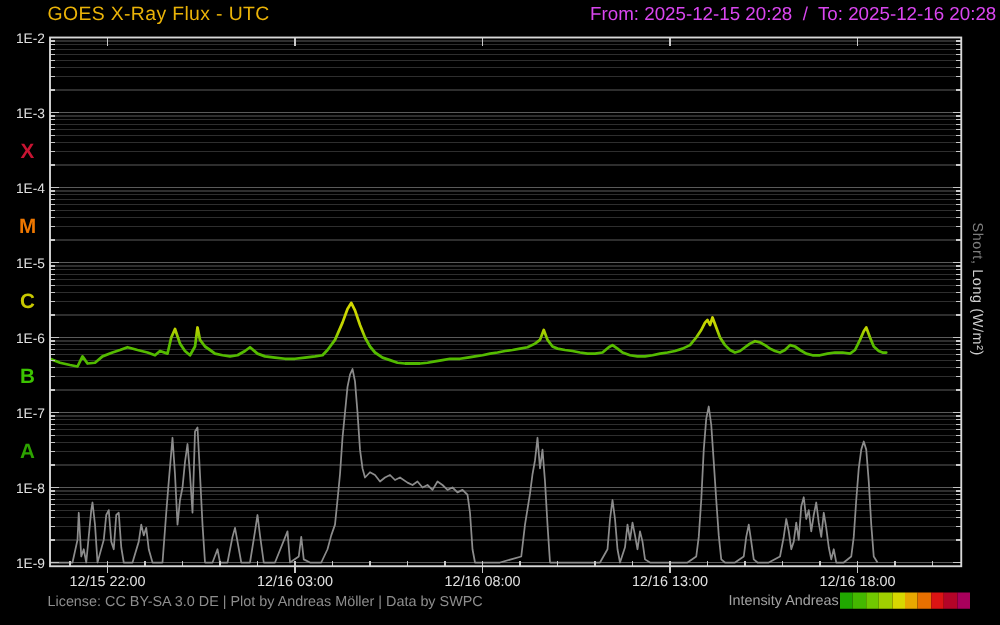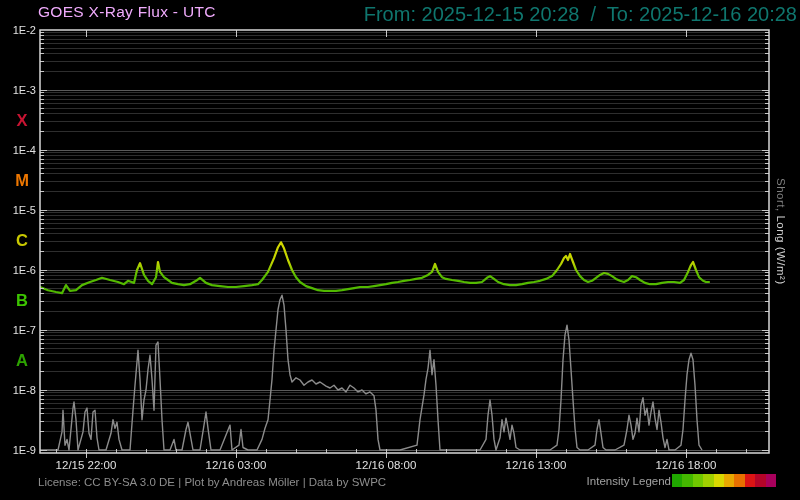--- a/index.html
+++ b/index.html
@@ -1,22 +1,22 @@
 <!DOCTYPE html>
 <html><head>
 <meta charset="utf-8">
 <style>
   html,body{margin:0;padding:0}
   body{
     width:800px;height:500px;position:relative;overflow:hidden;
     background:#000;color:#e8e8e8;
     font-family:"Liberation Sans",sans-serif;
   }
-  .hdr-title{position:absolute;left:38px;top:3px;font-size:15.5px;letter-spacing:.3px;color:#f0abfc;white-space:pre}
-  .hdr-range{position:absolute;right:3px;top:3px;font-size:20px;color:#0f766e;white-space:pre}
+  .hdr-title{position:absolute;left:38px;top:3px;font-size:15.5px;letter-spacing:.3px;color:#eab308;white-space:pre}
+  .hdr-range{position:absolute;right:3px;top:3px;font-size:15px;color:#d946ef;white-space:pre}
   svg{position:absolute;left:0;top:0}
   svg text{font-family:"Liberation Sans",sans-serif}
   .footer-license{position:absolute;left:38px;top:476px;font-size:11.5px;color:#8d8d8d;white-space:pre}
   .legend-label{position:absolute;right:129px;top:475px;font-size:11.5px;color:#a2a2a2;white-space:pre}
   .legend-bar{position:absolute;left:672px;top:474px;height:13px;display:flex}
   .legend-bar div{width:10.4px;height:13px}
   .vlabel{position:absolute;left:775px;top:178px;writing-mode:vertical-rl;font-size:11.5px;letter-spacing:.5px;white-space:pre}
   .vlabel .short{color:#7e7e7e}
   .vlabel .long{color:#cfcfcf}
 </style>
@@ -79,21 +79,21 @@
     <g>
       <text x="86.0" y="469" text-anchor="middle" font-size="11.5" fill="#e0e0e0">12/15 22:00</text>
       <text x="236.0" y="469" text-anchor="middle" font-size="11.5" fill="#e0e0e0">12/16 03:00</text>
       <text x="386.0" y="469" text-anchor="middle" font-size="11.5" fill="#e0e0e0">12/16 08:00</text>
       <text x="536.0" y="469" text-anchor="middle" font-size="11.5" fill="#e0e0e0">12/16 13:00</text>
       <text x="686.0" y="469" text-anchor="middle" font-size="11.5" fill="#e0e0e0">12/16 18:00</text>
     </g>
   </svg>
 
 <div class="footer-license">License: CC BY-SA 3.0 DE | Plot by Andreas Möller | Data by SWPC</div>
-<div class="legend-label">Intensity Legend</div>
+<div class="legend-label">Intensity Andreas</div>
 <div class="legend-bar" id="legend-bar">
     <div style="background: rgb(32, 168, 0);"></div>
     <div style="background: rgb(68, 184, 0);"></div>
     <div style="background: rgb(112, 200, 0);"></div>
     <div style="background: rgb(160, 208, 0);"></div>
     <div style="background: rgb(216, 216, 0);"></div>
     <div style="background: rgb(232, 168, 0);"></div>
     <div style="background: rgb(232, 112, 0);"></div>
     <div style="background: rgb(220, 20, 20);"></div>
     <div style="background: rgb(180, 4, 40);"></div>

